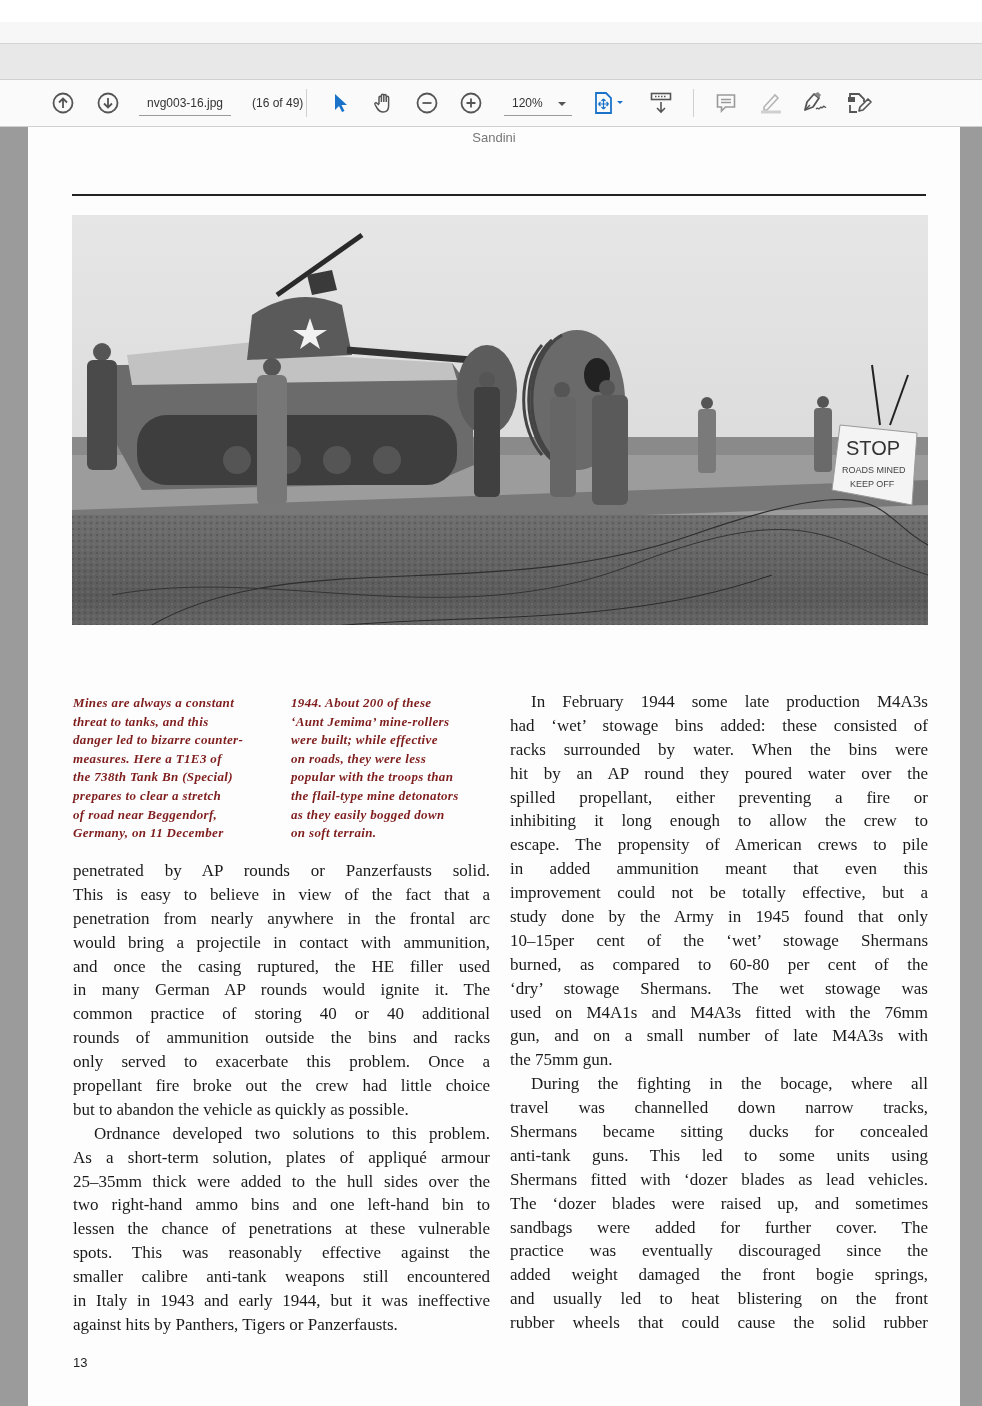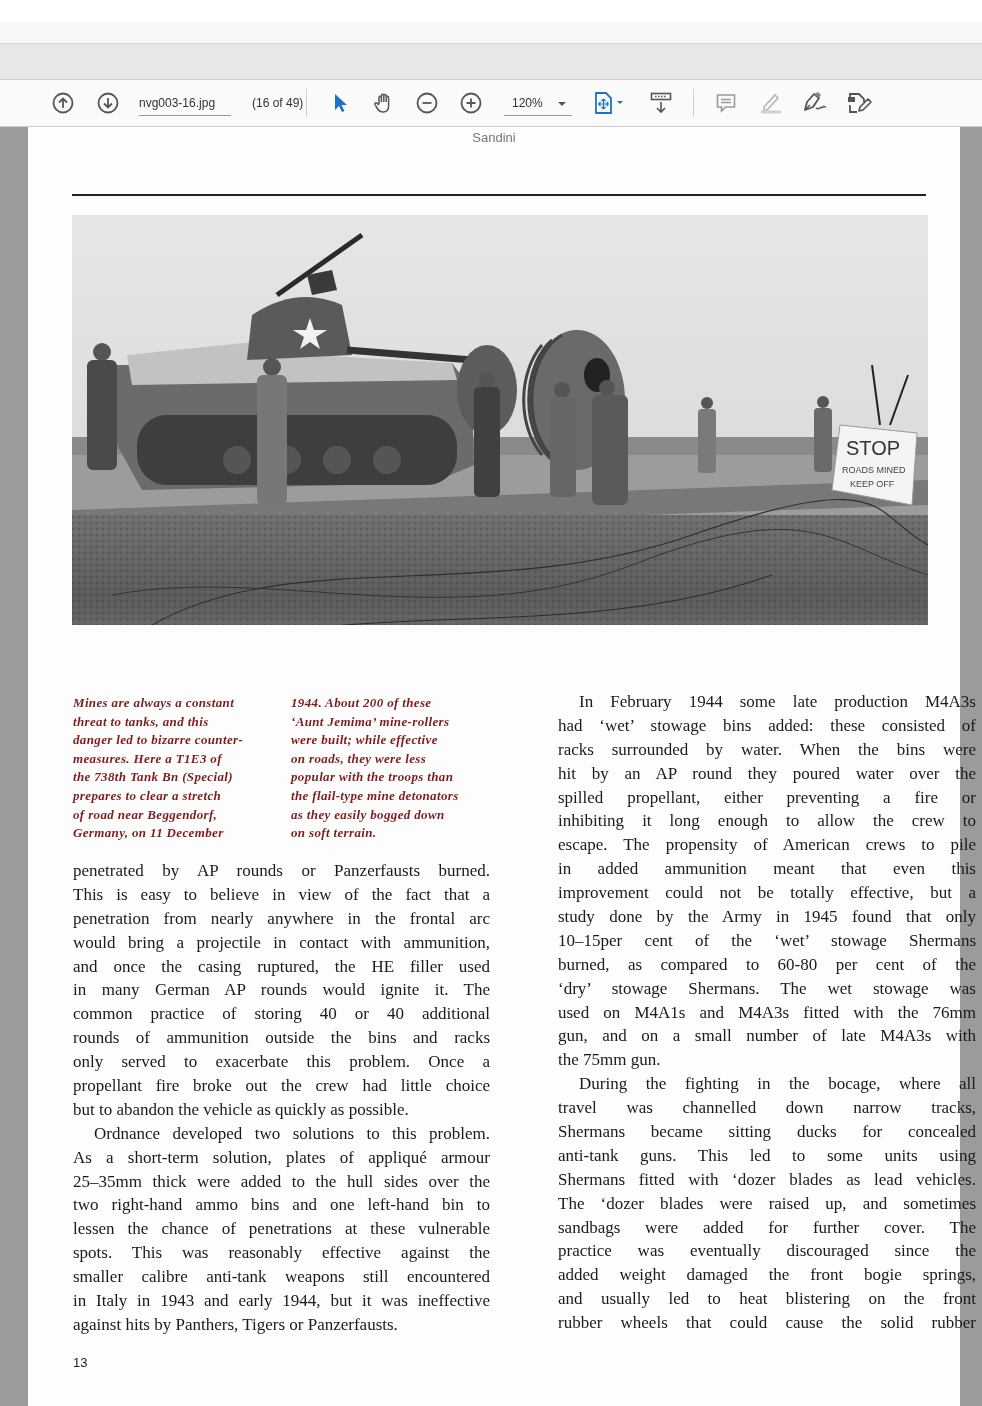--- a/index.html
+++ b/index.html
@@ -12,21 +12,21 @@
   .menubar { position:absolute; left:0; top:22px; width:982px; height:21px; background:#f7f7f7; border-bottom:1px solid #d4d4d4; }
   .tabstrip { position:absolute; left:0; top:44px; width:982px; height:35px; background:#e8e8e8; border-bottom:1px solid #d0d0d0; }
   .toolbar {
     position:absolute; left:0; top:80px; width:982px; height:46px; background:#fafafa;
     border-bottom:1px solid #d0d0d0;
   }
   .tb-item { position:absolute; display:flex; align-items:center; justify-content:center; }
   .tb-icon svg { display:block; }
   .file-field {
     position:absolute; left:139px; top:93px; width:92px; height:22px;
-    border-bottom:1px solid #9a9a9a; font-size:12px; color:#333; line-height:20px; 
+    border-bottom:1px solid #9a9a9a; font-size:12px; color:#333; line-height:20px; text-align:center;
   }
   .page-count { position:absolute; left:236px; top:94px; font-size:12px; color:#333; line-height:18px;margin-left:16px; }
   .sep { position:absolute; top:89px; width:1px; height:28px; background:#cfcfcf; }
   .zoom-field {
     position:absolute; left:504px; top:93px; width:68px; height:22px; border-bottom:1px solid #9a9a9a;
     font-size:12px; color:#333; line-height:20px;
   }
   .zoom-field .val { position:absolute; left:8px; }
   .zoom-field .caret { position:absolute; left:54px; top:9px; width:0; height:0;
     border-left:4px solid transparent; border-right:4px solid transparent; border-top:4px solid #555; }
@@ -244,21 +244,21 @@
   <span>‘Aunt Jemima’ mine-rollers</span>
   <span>were built; while effective</span>
   <span>on roads, they were less</span>
   <span>popular with the troops than</span>
   <span>the flail-type mine detonators</span>
   <span>as they easily bogged down</span>
   <span>on soft terrain.</span>
 </div>
 
 <div class="body-col" style="left:73px;top:859px;width:417px;">
-  <span class="ln">penetrated by AP rounds or Panzerfausts burned.</span>
+  <span class="ln">penetrated by AP rounds or Panzerfausts solid.</span>
   <span class="ln">This is easy to believe in view of the fact that a</span>
   <span class="ln">penetration from nearly anywhere in the frontal arc</span>
   <span class="ln">would bring a projectile in contact with ammunition,</span>
   <span class="ln">and once the casing ruptured, the HE filler used</span>
   <span class="ln">in many German AP rounds would ignite it. The</span>
   <span class="ln">common practice of storing 40 or 40 additional</span>
   <span class="ln">rounds of ammunition outside the bins and racks</span>
   <span class="ln">only served to exacerbate this problem. Once a</span>
   <span class="ln">propellant fire broke out the crew had little choice</span>
   <span class="ln last">but to abandon the vehicle as quickly as possible.</span>
@@ -266,21 +266,21 @@
   <span class="ln">As a short-term solution, plates of appliqué armour</span>
   <span class="ln">25–35mm thick were added to the hull sides over the</span>
   <span class="ln">two right-hand ammo bins and one left-hand bin to</span>
   <span class="ln">lessen the chance of penetrations at these vulnerable</span>
   <span class="ln">spots. This was reasonably effective against the</span>
   <span class="ln">smaller calibre anti-tank weapons still encountered</span>
   <span class="ln">in Italy in 1943 and early 1944, but it was ineffective</span>
   <span class="ln last">against hits by Panthers, Tigers or Panzerfausts.</span>
 </div>
 
-<div class="body-col" style="left:510px;top:690px;width:418px;margin-left:48px;">
+<div class="body-col" style="left:510px;top:690px;width:418px;">
   <span class="ln indent">In February 1944 some late production M4A3s</span>
   <span class="ln">had ‘wet’ stowage bins added: these consisted of</span>
   <span class="ln">racks surrounded by water. When the bins were</span>
   <span class="ln">hit by an AP round they poured water over the</span>
   <span class="ln">spilled propellant, either preventing a fire or</span>
   <span class="ln">inhibiting it long enough to allow the crew to</span>
   <span class="ln">escape. The propensity of American crews to pile</span>
   <span class="ln">in added ammunition meant that even this</span>
   <span class="ln">improvement could not be totally effective, but a</span>
   <span class="ln">study done by the Army in 1945 found that only</span>

